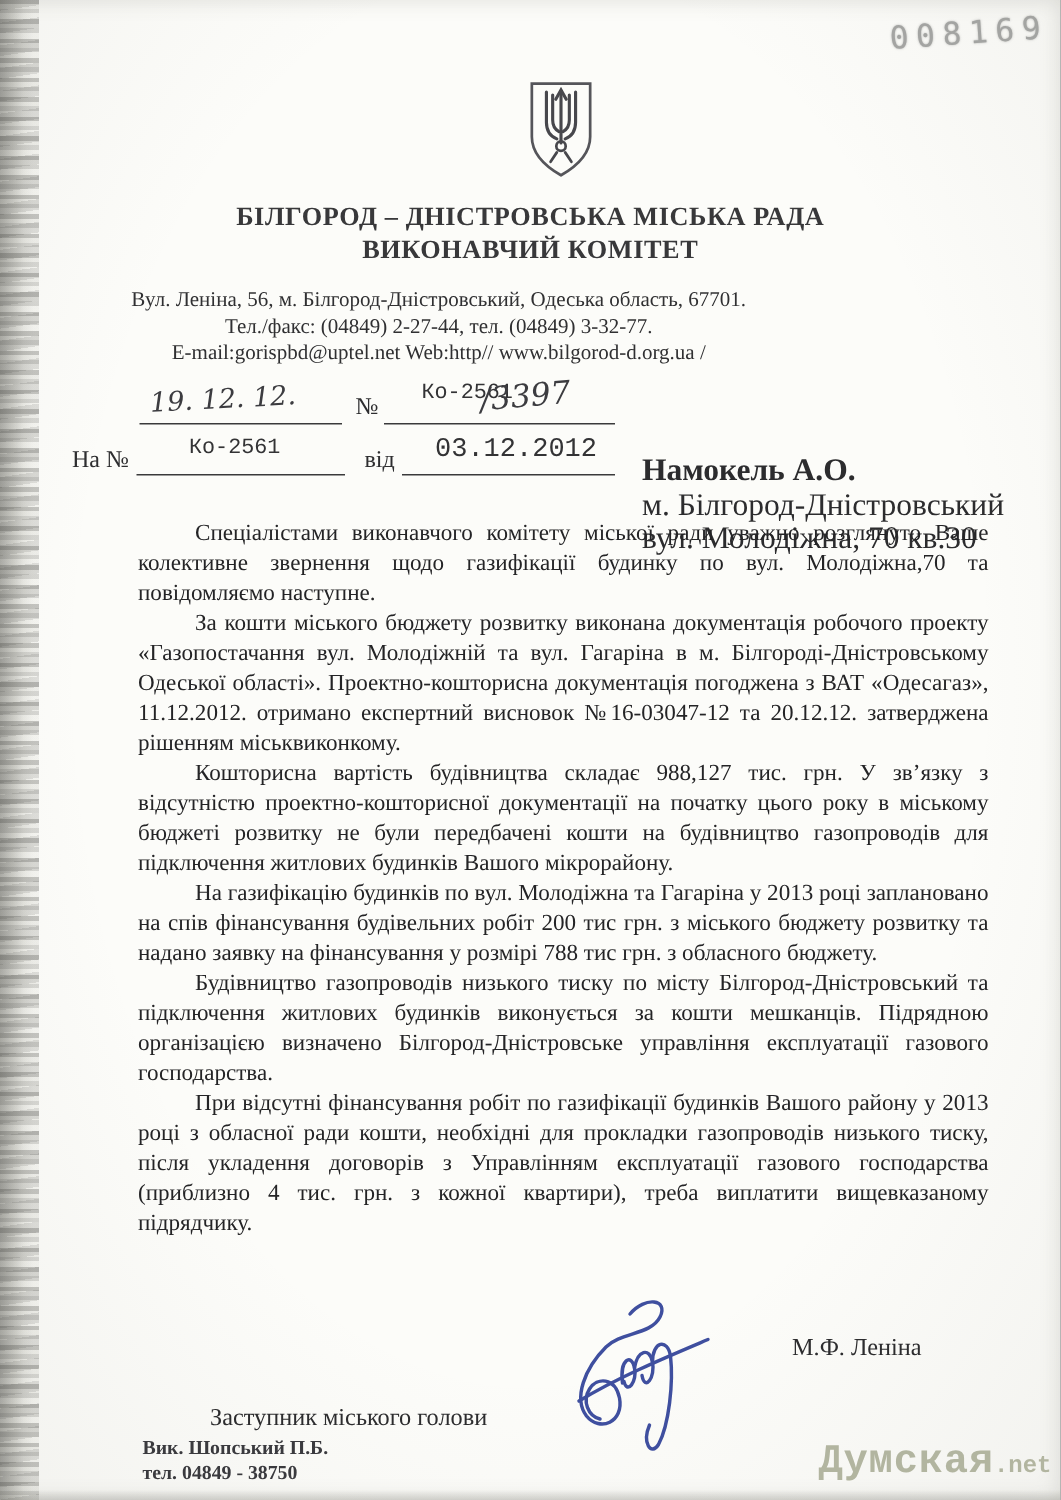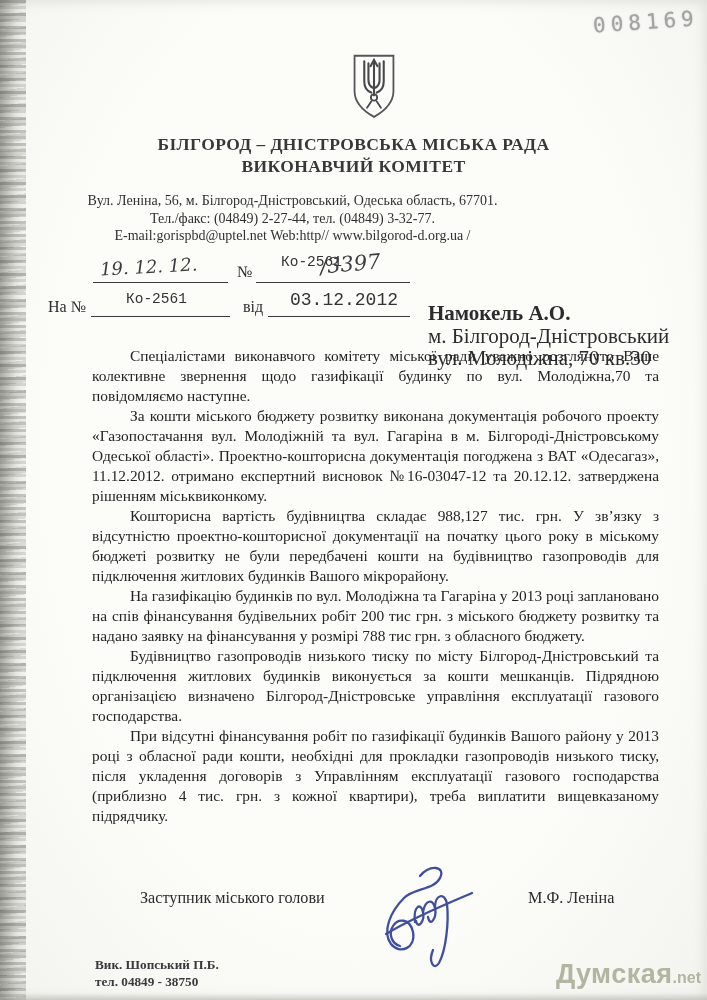--- a/index.html
+++ b/index.html
@@ -52,29 +52,29 @@
   .lbl{position:absolute;color:#2e2e30;}
   
   .recipient{position:absolute;left:428px;top:274px;font-size:21px;line-height:22.5px;color:#2c2c2e;margin-top:28px;}
   .recipient .name{font-weight:bold;}
   
   .bodytext{position:absolute;left:92px;top:346px;width:567px;
             font-size:15.4px;line-height:20px;text-align:justify;color:#242426;}
   .bodytext .subject{margin:0 0 14px 0;text-indent:0;text-align:left;}
   .bodytext p{margin:0;text-indent:38px;}
   
-  .sig-pos{position:absolute;left:140px;top:889px;font-size:16.2px;color:#2c2c2e;}
+  .sig-pos{position:absolute;left:140px;top:936px;font-size:16.2px;color:#2c2c2e;}
   .sig-name{position:absolute;left:528px;top:889px;font-size:16.2px;color:#2c2c2e;}
   .sig-svg{position:absolute;left:358px;top:860px;width:125px;height:108px;}
   
   .exec{position:absolute;left:95px;top:956px;font-size:13.2px;line-height:17px;
         font-weight:bold;color:#3a3a3e;}
   
   .wm{position:absolute;right:6px;bottom:10px;color:#b2b5a0;
-      font-family:Liberation Sans, sans-serif;font-weight:bold;white-space:nowrap;margin-left:16px;}
+      font-family:Liberation Mono, monospace;font-weight:bold;white-space:nowrap;margin-left:16px;}
   .wm .main{font-size:27px;letter-spacing:.5px;}
   .wm .suffix{font-size:16px;}
 </style>
 </head>
 <body>
 
 <div class="page">
 
   <div class="scan-edge"></div>
   <div class="scan-edge-bottom"></div>

